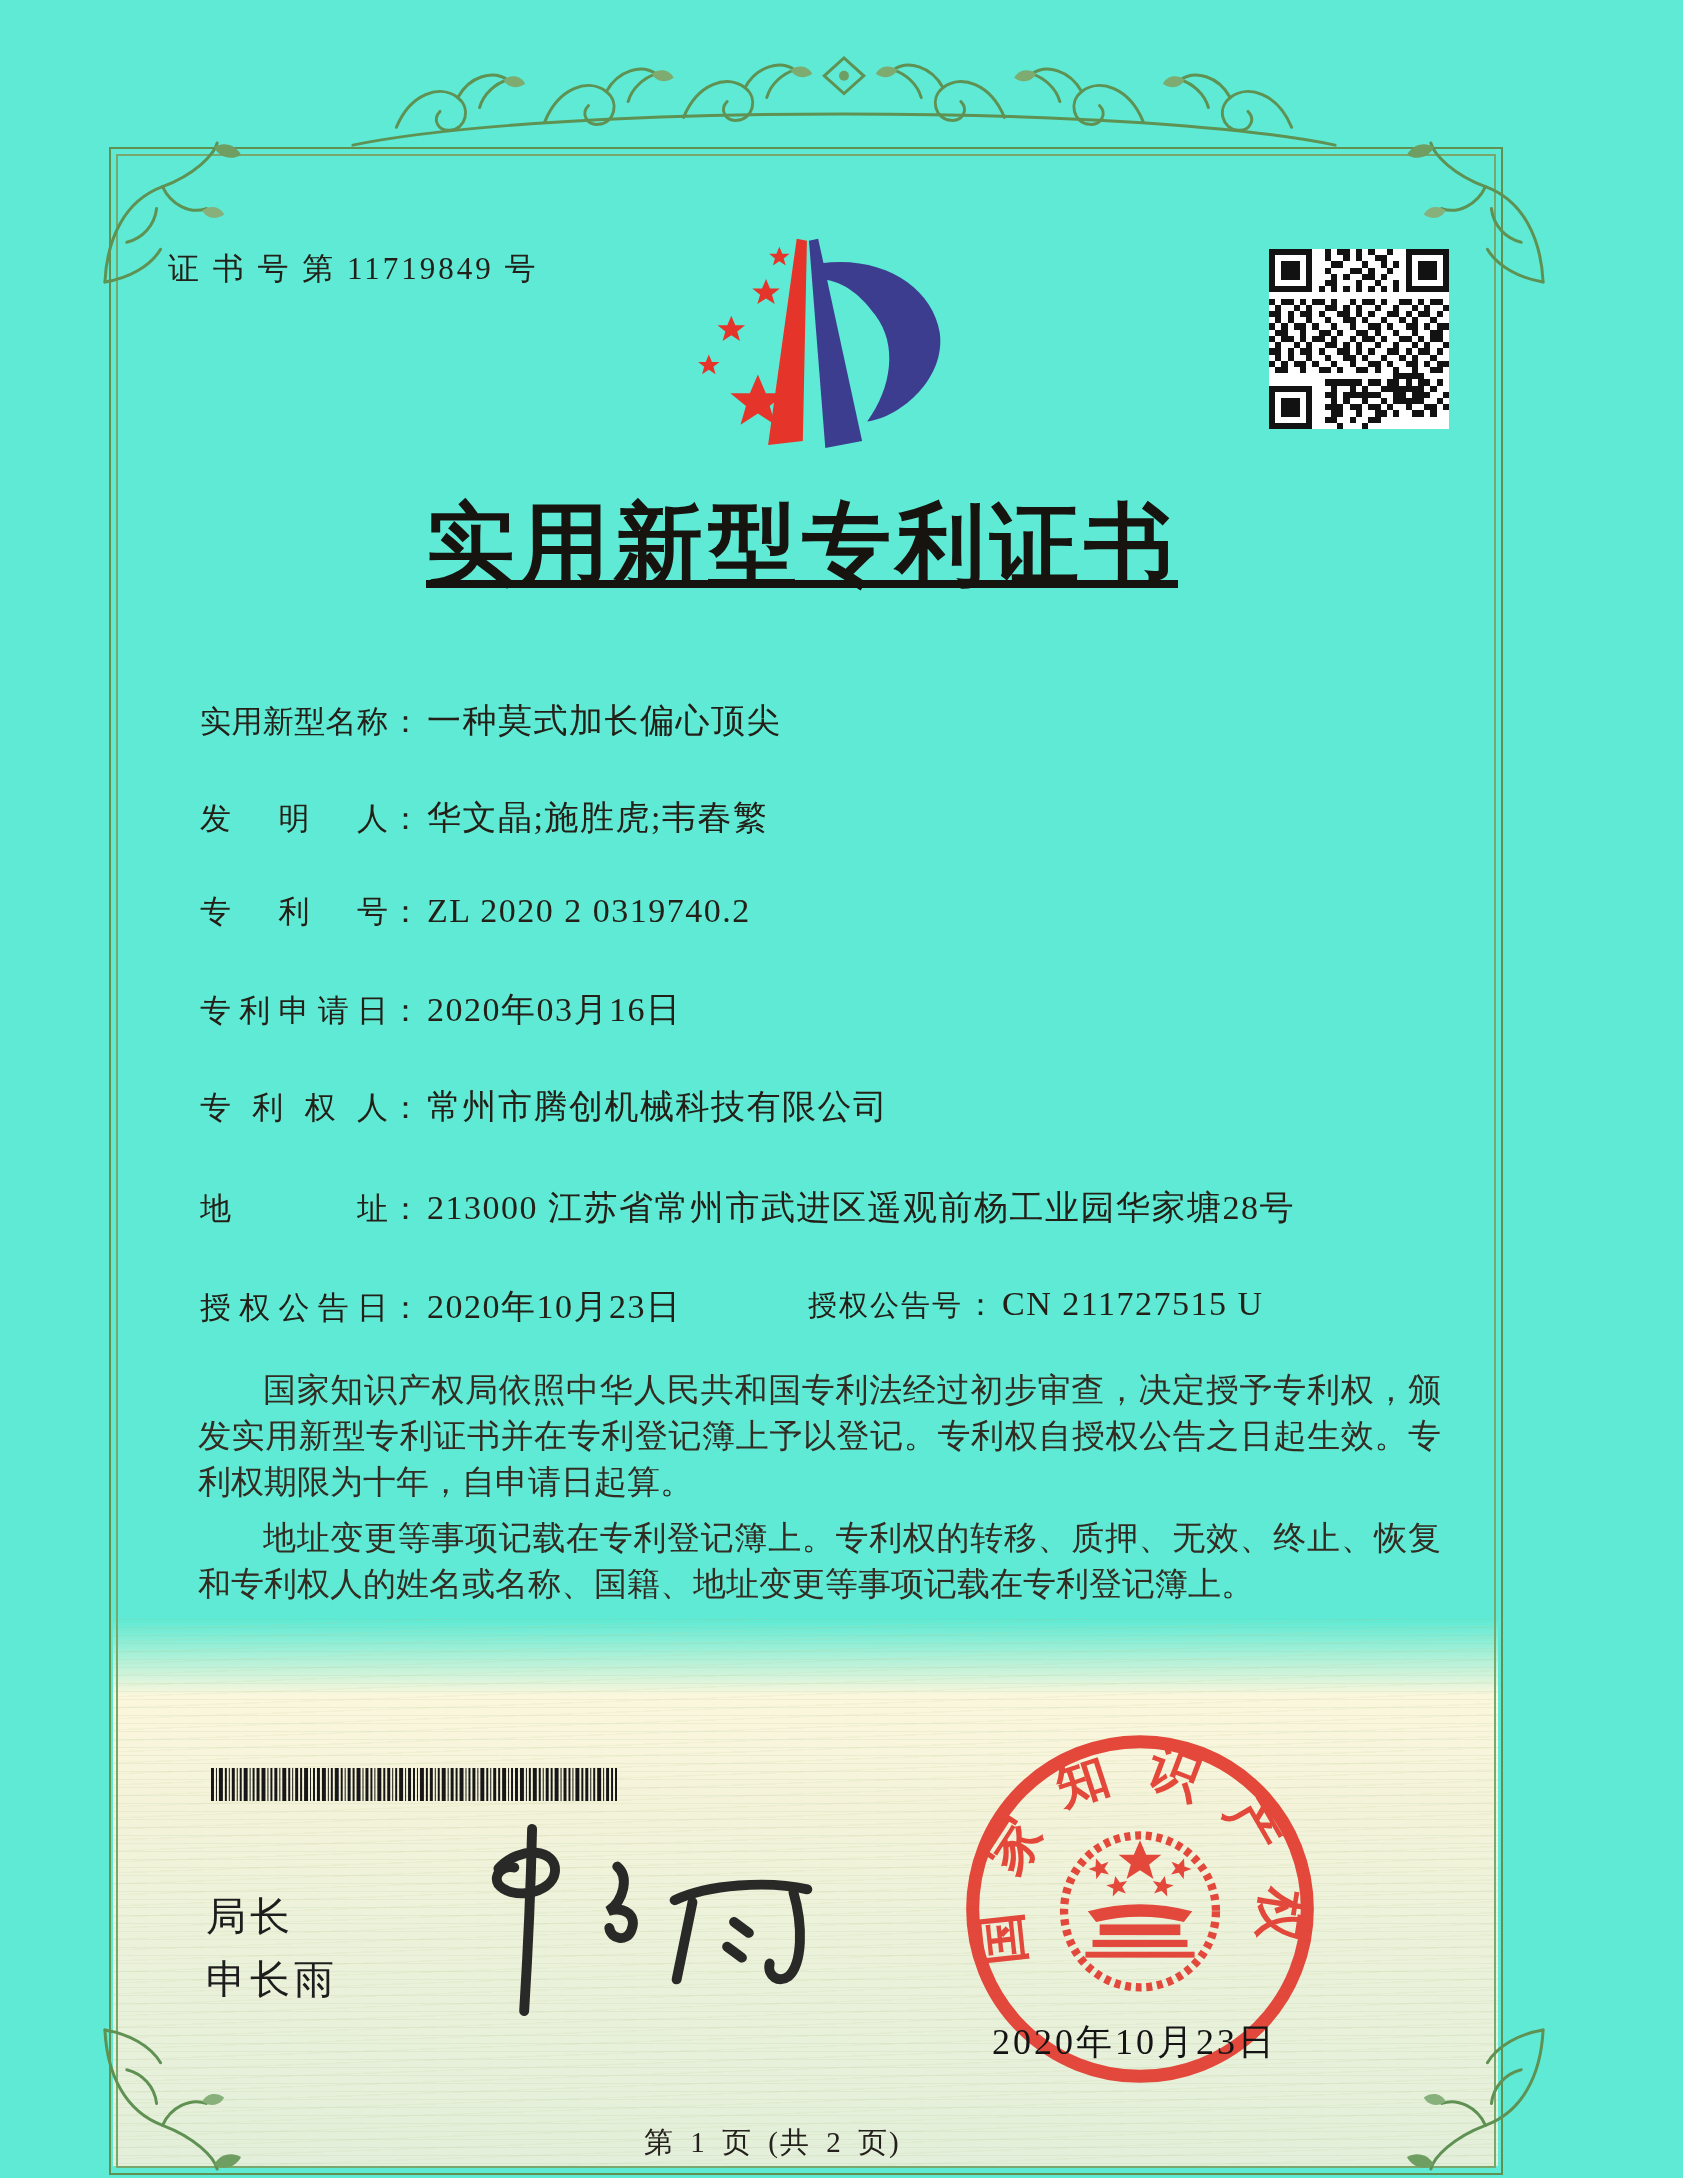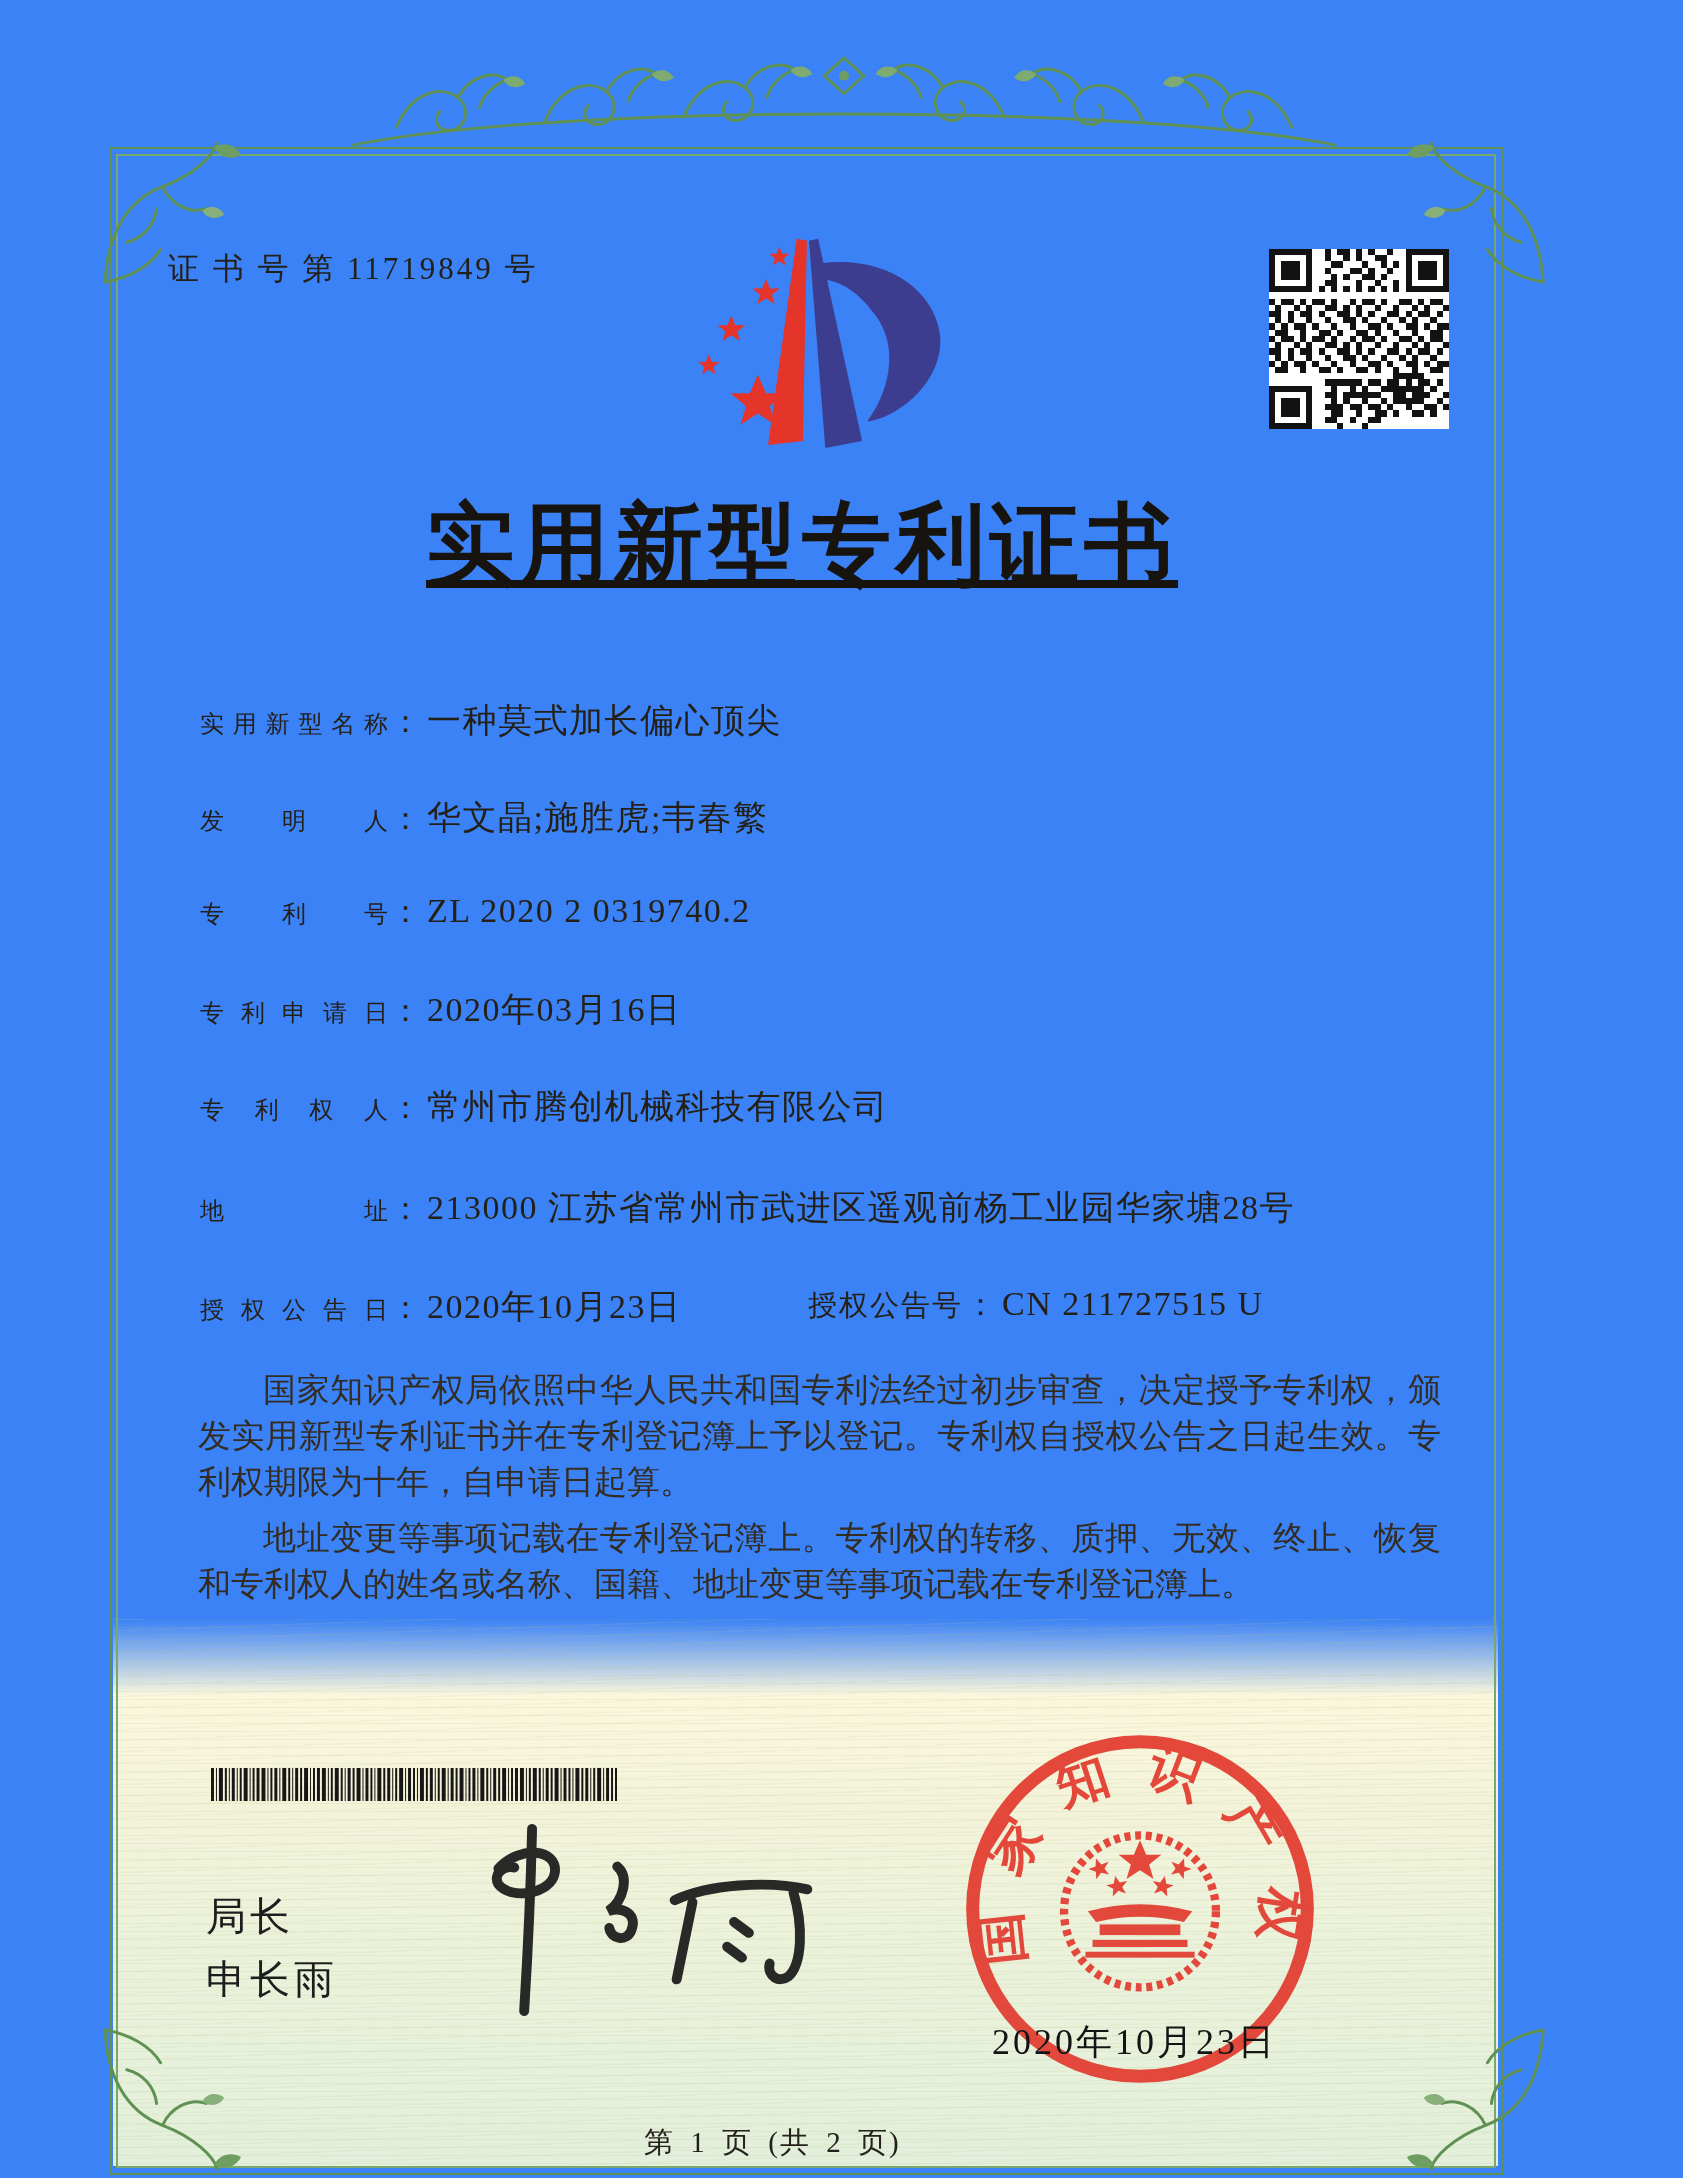--- a/index.html
+++ b/index.html
@@ -1,18 +1,18 @@
 <!DOCTYPE html>
 <html><head>
 <meta charset="utf-8">
 <style>
   html,body{margin:0;padding:0;background:#e9e9e9;}
   #page{
     position:relative;width:1683px;height:2178px;margin:0 auto;
-    background:#3b82f6;overflow:hidden;
+    background:#5eead4;overflow:hidden;
     font-family:"Liberation Serif","DejaVu Serif",serif;
     color:#1c1a17;
   }
   
   .wash{
     position:absolute;left:113px;top:1619px;width:1385px;height:547px;
     background:
       repeating-linear-gradient(180deg, rgba(150,185,130,.13) 0 1.5px, rgba(255,255,255,0) 1.5px 8px),
       repeating-linear-gradient(178deg, rgba(190,200,140,.10) 0 1.5px, rgba(255,255,255,0) 1.5px 11px),
       linear-gradient(180deg, rgba(252,248,221,0) 0%, #fbf7dd 14%, #f4f3da 34%, #ecf2da 58%, #e3efda 100%);
@@ -41,21 +41,21 @@
   .qr{position:absolute;left:1269px;top:249px;width:180px;height:180px;}
   .doc-title{
     position:absolute;left:426px;top:485px;width:832px;
     font-size:89px;font-weight:700;letter-spacing:5px;color:#17140f;
     white-space:nowrap;
     text-decoration:underline;
   }
   
   .row{position:absolute;left:200px;font-size:34px;white-space:nowrap;color:#242018;}
   .flabel{
-    display:inline-block;width:188px;font-size:24px;vertical-align:baseline;
+    display:inline-block;width:188px;font-size:31px;vertical-align:baseline;
     text-align:justify;text-align-last:justify;text-justify:inter-character;
   }
   .flabel--snug{display:inline-block;font-size:29px;letter-spacing:2px;}
   .colon{display:inline-block;font-size:31px;margin:0 6px 0 2px;}
   .fvalue{letter-spacing:1.5px;}
   
   .body-text{
     position:absolute;left:195px;top:1364px;width:1249px;
     font-size:33px;line-height:46px;text-align:justify;color:#332c22;
   }

